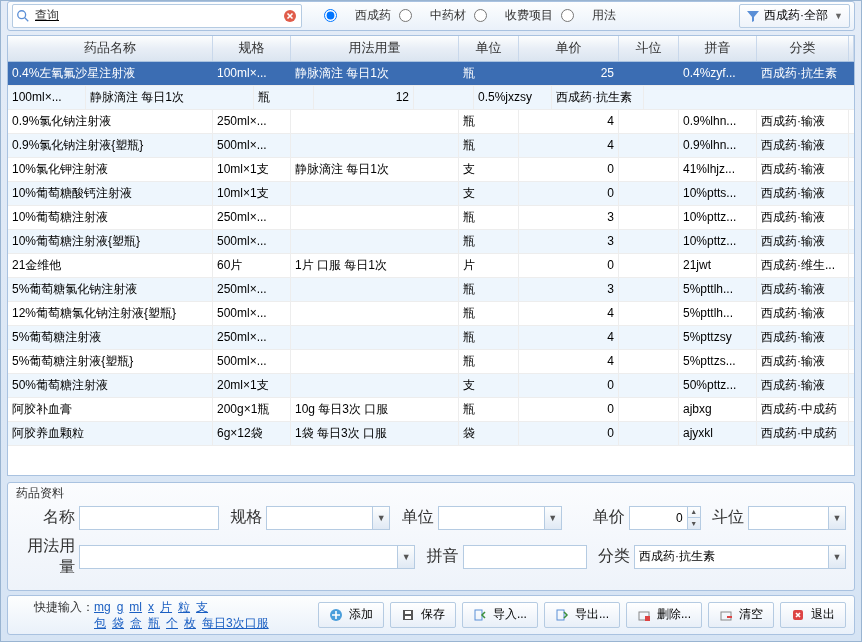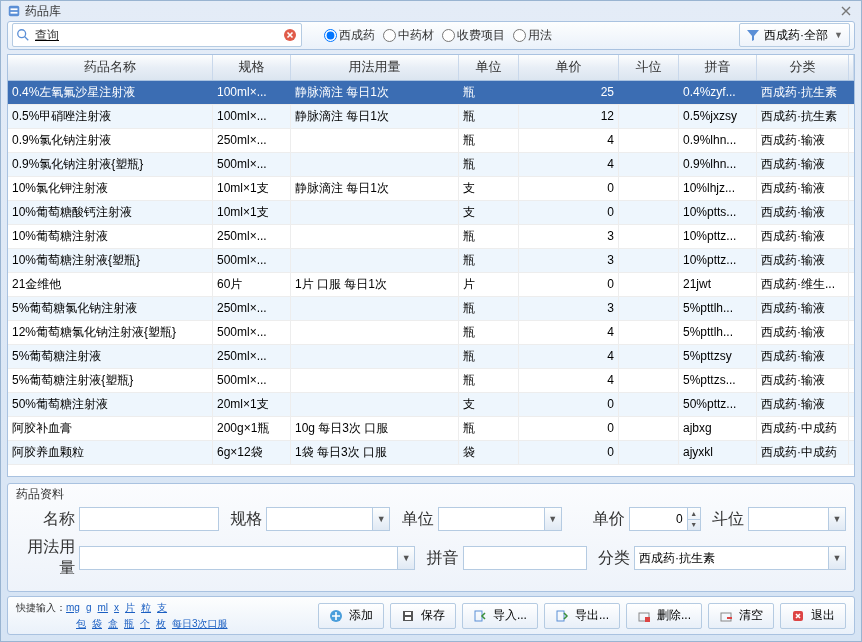--- a/index.html
+++ b/index.html
@@ -9,21 +9,21 @@
 .title-icon { width: 14px; height: 14px; margin-right: 4px; }
 .titlebar .title { flex: 1; color: #333; font-size: 12px; }
 .close-x { width: 18px; height: 18px; display: flex; align-items: center; justify-content: center; color: #666; cursor: pointer; }
 .toolbar { height: 34px; margin: 0 6px; border: 1px solid #a9c2e0; background: linear-gradient(#fdfefe,#eaf1fa); border-radius: 3px; display: flex; align-items: center; padding: 0 4px; gap: 4px; }
 .searchbox { display: flex; align-items: center; height: 24px; border: 1px solid #b5cbe2; background: #fff; border-radius: 2px; text-decoration: underline; }
 .searchbox .icon { width: 20px; display: flex; align-items: center; justify-content: center; }
 .searchbox .lbl { padding: 0 2px; color: #333; }
 .searchbox input { border: none; outline: none; width: 218px; height: 20px; font-size: 12px; padding: 0 2px; }
 .searchbox .clear { width: 22px; display: flex; align-items: center; justify-content: center; cursor: pointer; }
 .radios { display: flex; align-items: center; gap: 8px; margin-left: 18px; }
-.radios label { display: flex; gap: 2px; color: #333; cursor: pointer; }
+.radios label { display: flex; gap: 18px; color: #333; cursor: pointer; }
 .radios input { cursor: pointer; }
 .filterbtn { margin-left: auto; height: 24px; border: 1px solid #b5cbe2; background: linear-gradient(#fff,#eef3fa); border-radius: 2px; display: flex; align-items: center; padding: 0 6px; gap: 4px; cursor: pointer; }
 .filterbtn .caret { font-size: 9px; color: #666; margin-left: 2px; }
 .grid { margin: 4px 6px 0 6px; border: 1px solid #a9c2e0; background: #fff; height: 506px; display: flex; flex-direction: column; }
 .grid-head { display: flex; background: linear-gradient(#fdfefe,#e8eef6,#dbe5f0); border-bottom: 1px solid #a9c2e0; height: 26px; }
 .grid-head .cell { border-right: 1px solid #c9d8eb; display: flex; align-items: center; justify-content: center; color: #333; font-size: 13px; }
 .grid-body { overflow-y: scroll; flex: 1; }
 .row { display: flex; height: 24px; border-bottom: 1px solid #ededed; }
 .row .cell { border-right: 1px solid #ededed; padding: 0 4px; display: flex; align-items: center; overflow: hidden; white-space: nowrap; text-overflow: ellipsis; }
 .row:nth-child(odd) { background: #fff; }
@@ -47,46 +47,33 @@
 .finput { border: 1px solid #b5cbe2; background: #fff; height: 24px; font-size: 12px; padding: 0 4px; }
 .combo { display: flex; }
 .combo input { border: 1px solid #b5cbe2; border-right: none; height: 24px; padding: 0 4px; font-size: 12px; }
 .combo .cbtn { width: 18px; height: 24px; border: 1px solid #b5cbe2; background: linear-gradient(#fdfefe,#e0e9f4); display: flex; align-items: center; justify-content: center; cursor: pointer; font-size: 9px; color: #555; }
 .spinner { display: flex; }
 .spinner input { border: 1px solid #b5cbe2; border-right: none; height: 24px; width: 58px; text-align: right; padding: 0 4px; font-size: 12px; }
 .spinner .spbtn { width: 14px; height: 24px; border: 1px solid #b5cbe2; background: linear-gradient(#fdfefe,#e0e9f4); display: flex; flex-direction: column; }
 .spinner .spbtn div { flex: 1; display: flex; align-items: center; justify-content: center; font-size: 7px; color: #555; cursor: pointer; }
 .spinner .spbtn div:first-child { border-bottom: 1px solid #b5cbe2; }
 .btnbar { margin: 4px 6px 6px 6px; border: 1px solid #a9c2e0; background: linear-gradient(#fdfefe,#eaf1fa); border-radius: 3px; height: 46px; display: flex; align-items: center; padding: 0 8px; }
-.quick { font-size: 10px; color: #333; line-height: 16px; }
+.quick { font-size: 12px; color: #333; line-height: 16px; margin-left: 18px; }
 .quick a { color: #1b5fc2; text-decoration: underline; margin-right: 6px; cursor: pointer; }
 .btns { margin-left: auto; display: flex; gap: 6px; }
 .btn { height: 26px; border: 1px solid #b5cbe2; background: linear-gradient(#fff,#e8eff8); border-radius: 2px; display: flex; align-items: center; padding: 0 10px; gap: 6px; cursor: pointer; font-size: 12px; }
 .i { width: 14px; height: 14px; display: inline-flex; align-items: center; justify-content: center; }
 ::-webkit-scrollbar { width: 16px; }
 ::-webkit-scrollbar-track { background: #e9eef4; border-left: 1px solid #cdd9e8; }
 ::-webkit-scrollbar-thumb { background: linear-gradient(#e8eef6,#c9d8eb); border: 1px solid #9fb8d6; border-radius: 2px; }
 </style>
 </head>
 <body>
 
 <div class="window">
-  <div class="titlebar">
-    <svg class="title-icon" viewBox="0 0 16 16">
-        <rect x="2" y="2" width="12" height="12" fill="#5b8fd6" rx="2"></rect>
-        <rect x="4" y="5" width="8" height="2" fill="#fff"></rect>
-        <rect x="4" y="9" width="8" height="2" fill="#fff"></rect>
-      </svg>
-    <span class="title">药品库</span>
-    <span class="close-x">
-      <svg width="10" height="10" viewBox="0 0 10 10">
-          <path d="M1 1 L9 9 M9 1 L1 9" stroke="#777" stroke-width="1.4"></path>
-        </svg>
-    </span>
-  </div>
 
   <div class="toolbar">
     <div class="searchbox">
       <span class="icon">
         <svg width="14" height="14" viewBox="0 0 16 16">
             <circle cx="6.5" cy="6.5" r="4.5" fill="none" stroke="#5b8fd6" stroke-width="1.5"></circle>
             <line x1="10" y1="10" x2="14" y2="14" stroke="#5b8fd6" stroke-width="1.5"></line>
           </svg>
       </span>
       <span class="lbl">查询</span>
@@ -142,21 +129,20 @@
           <div class="cell c0">0.4%左氧氟沙星注射液</div>
           <div class="cell c1">100ml×...</div>
           <div class="cell c2">静脉滴注 每日1次</div>
           <div class="cell c3">瓶</div>
           <div class="cell c4">25</div>
           <div class="cell c5"></div>
           <div class="cell c6">0.4%zyf...</div>
           <div class="cell c7">西成药·抗生素</div>
         </div>
         <div class="row">
-          <div class="cell c0">0.5%甲硝唑注射液</div>
           <div class="cell c1">100ml×...</div>
           <div class="cell c2">静脉滴注 每日1次</div>
           <div class="cell c3">瓶</div>
           <div class="cell c4">12</div>
           <div class="cell c5"></div>
           <div class="cell c6">0.5%jxzsy</div>
           <div class="cell c7">西成药·抗生素</div>
         </div>
         <div class="row">
           <div class="cell c0">0.9%氯化钠注射液</div>
@@ -178,21 +164,21 @@
           <div class="cell c6">0.9%lhn...</div>
           <div class="cell c7">西成药·输液</div>
         </div>
         <div class="row">
           <div class="cell c0">10%氯化钾注射液</div>
           <div class="cell c1">10ml×1支</div>
           <div class="cell c2">静脉滴注 每日1次</div>
           <div class="cell c3">支</div>
           <div class="cell c4">0</div>
           <div class="cell c5"></div>
-          <div class="cell c6">10%lhjz...</div>
+          <div class="cell c6">41%lhjz...</div>
           <div class="cell c7">西成药·输液</div>
         </div>
         <div class="row">
           <div class="cell c0">10%葡萄糖酸钙注射液</div>
           <div class="cell c1">10ml×1支</div>
           <div class="cell c2"></div>
           <div class="cell c3">支</div>
           <div class="cell c4">0</div>
           <div class="cell c5"></div>
           <div class="cell c6">10%ptts...</div>

